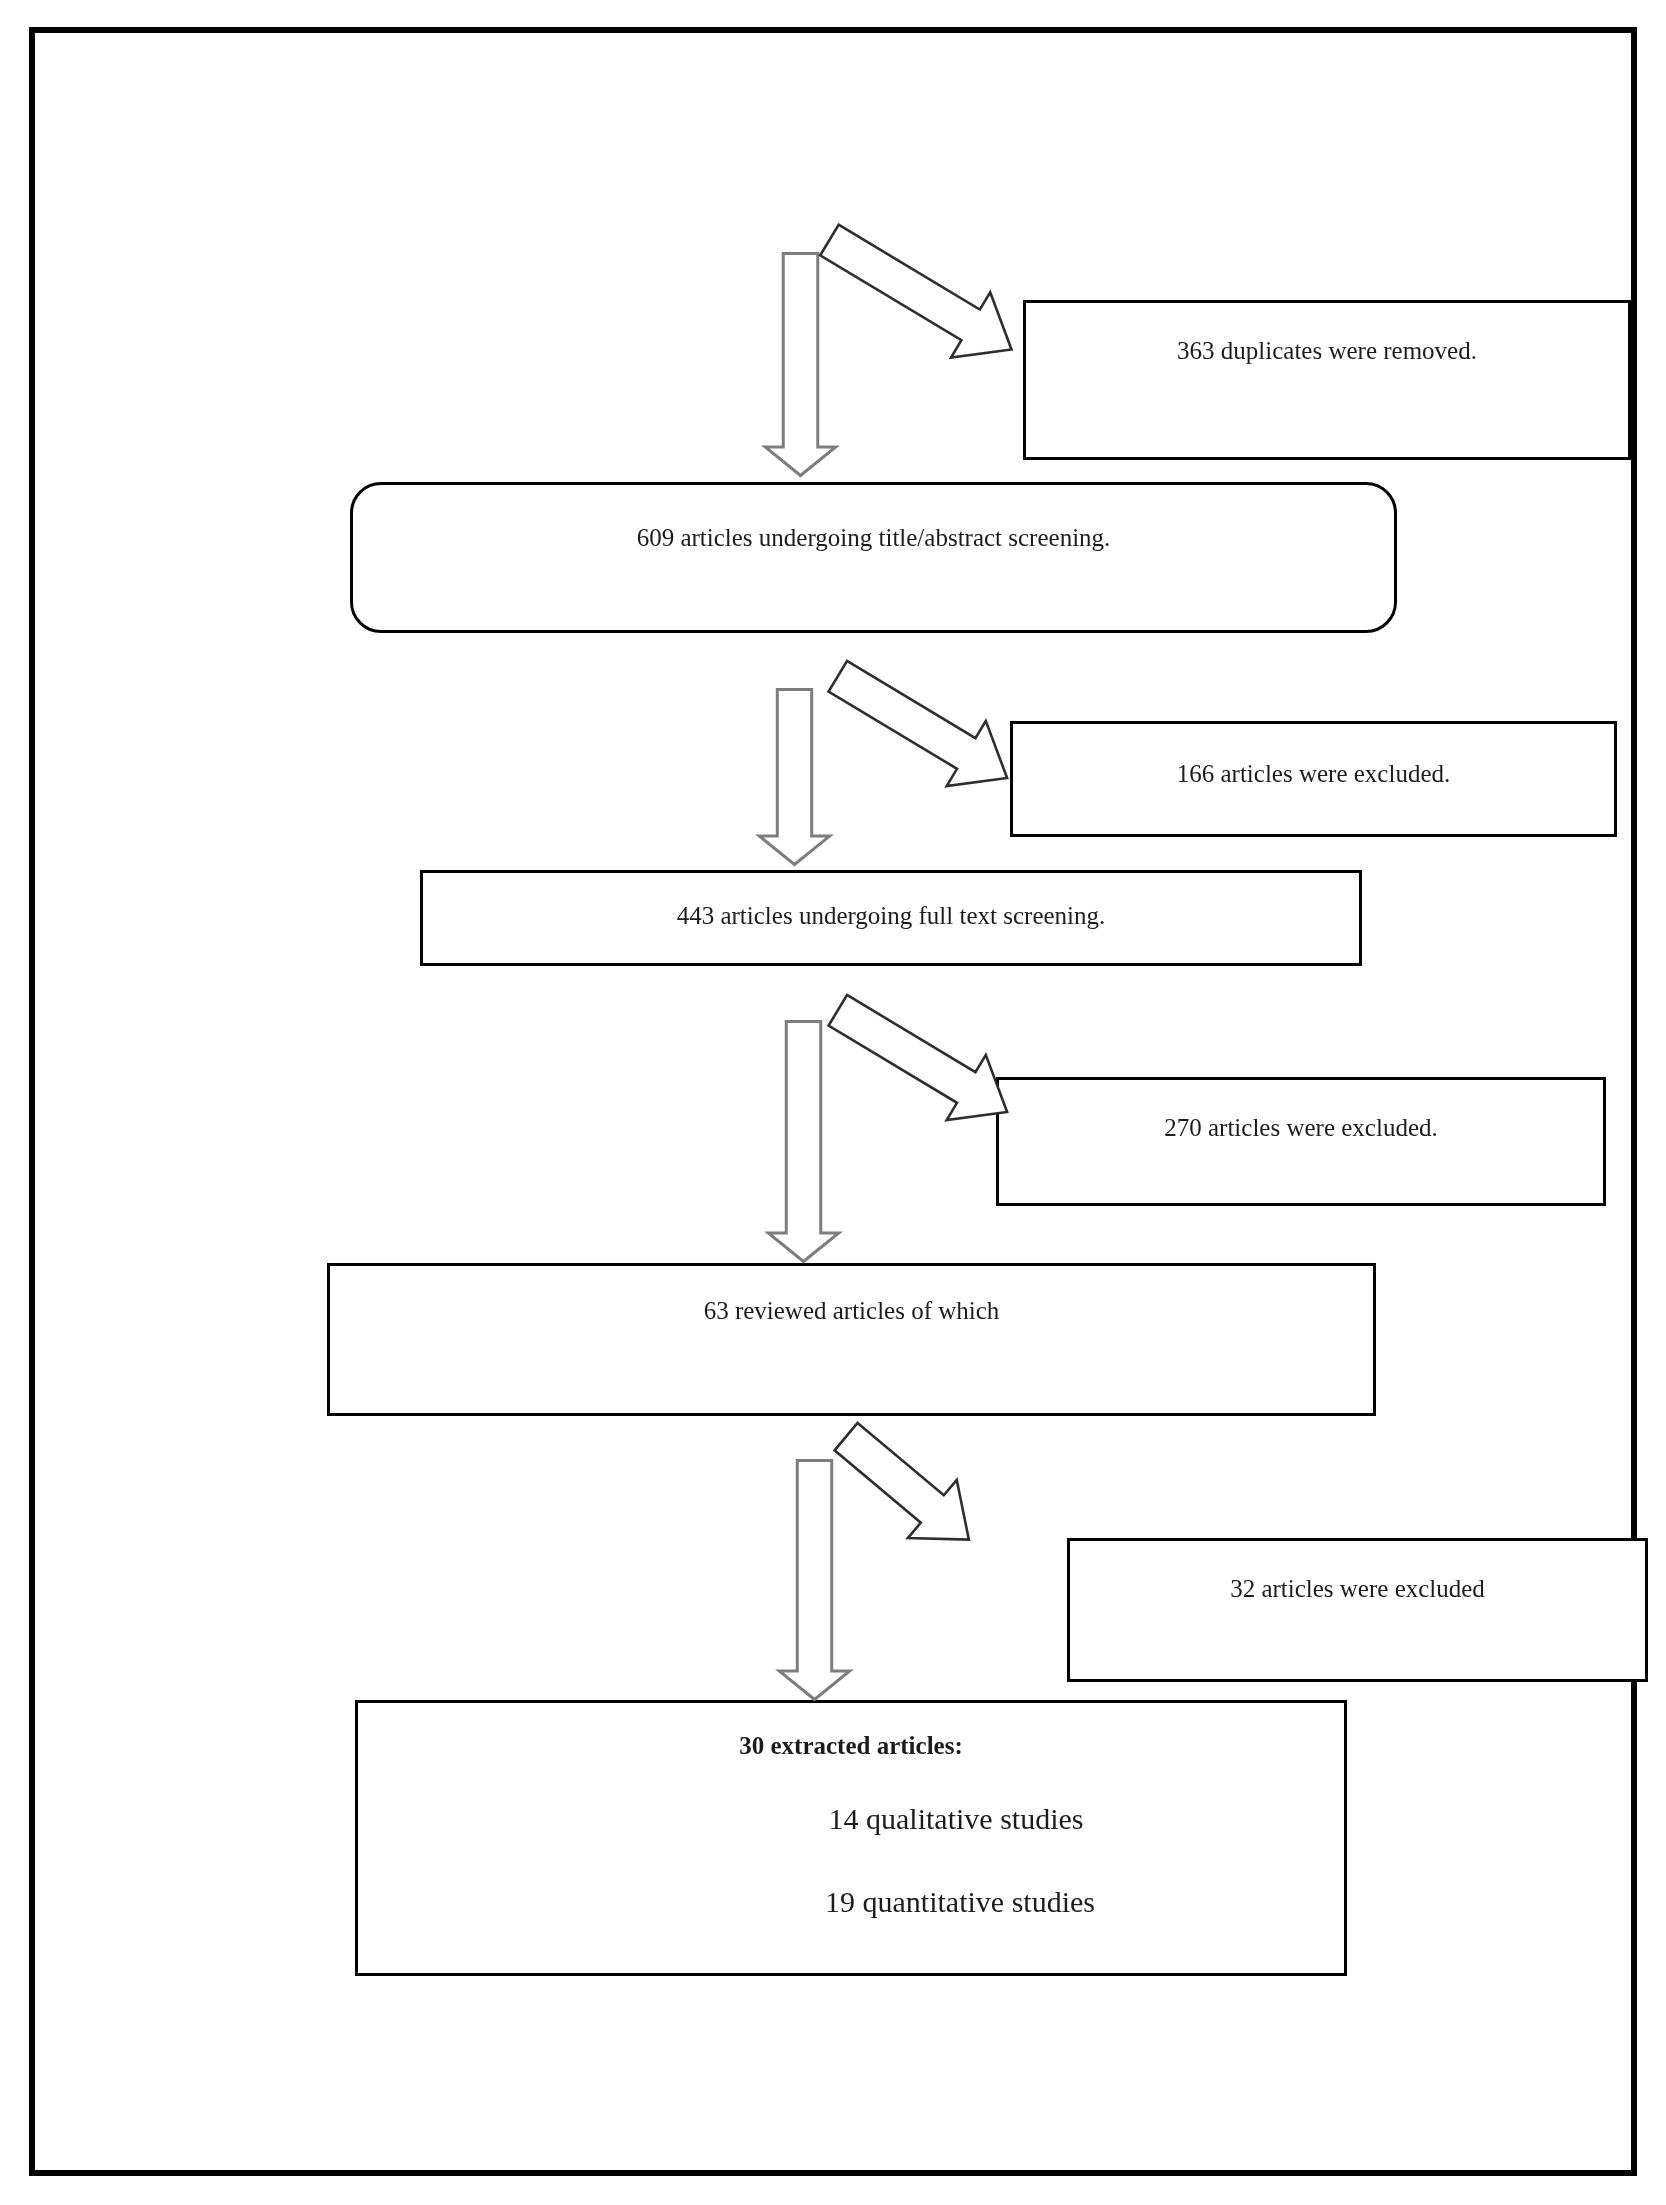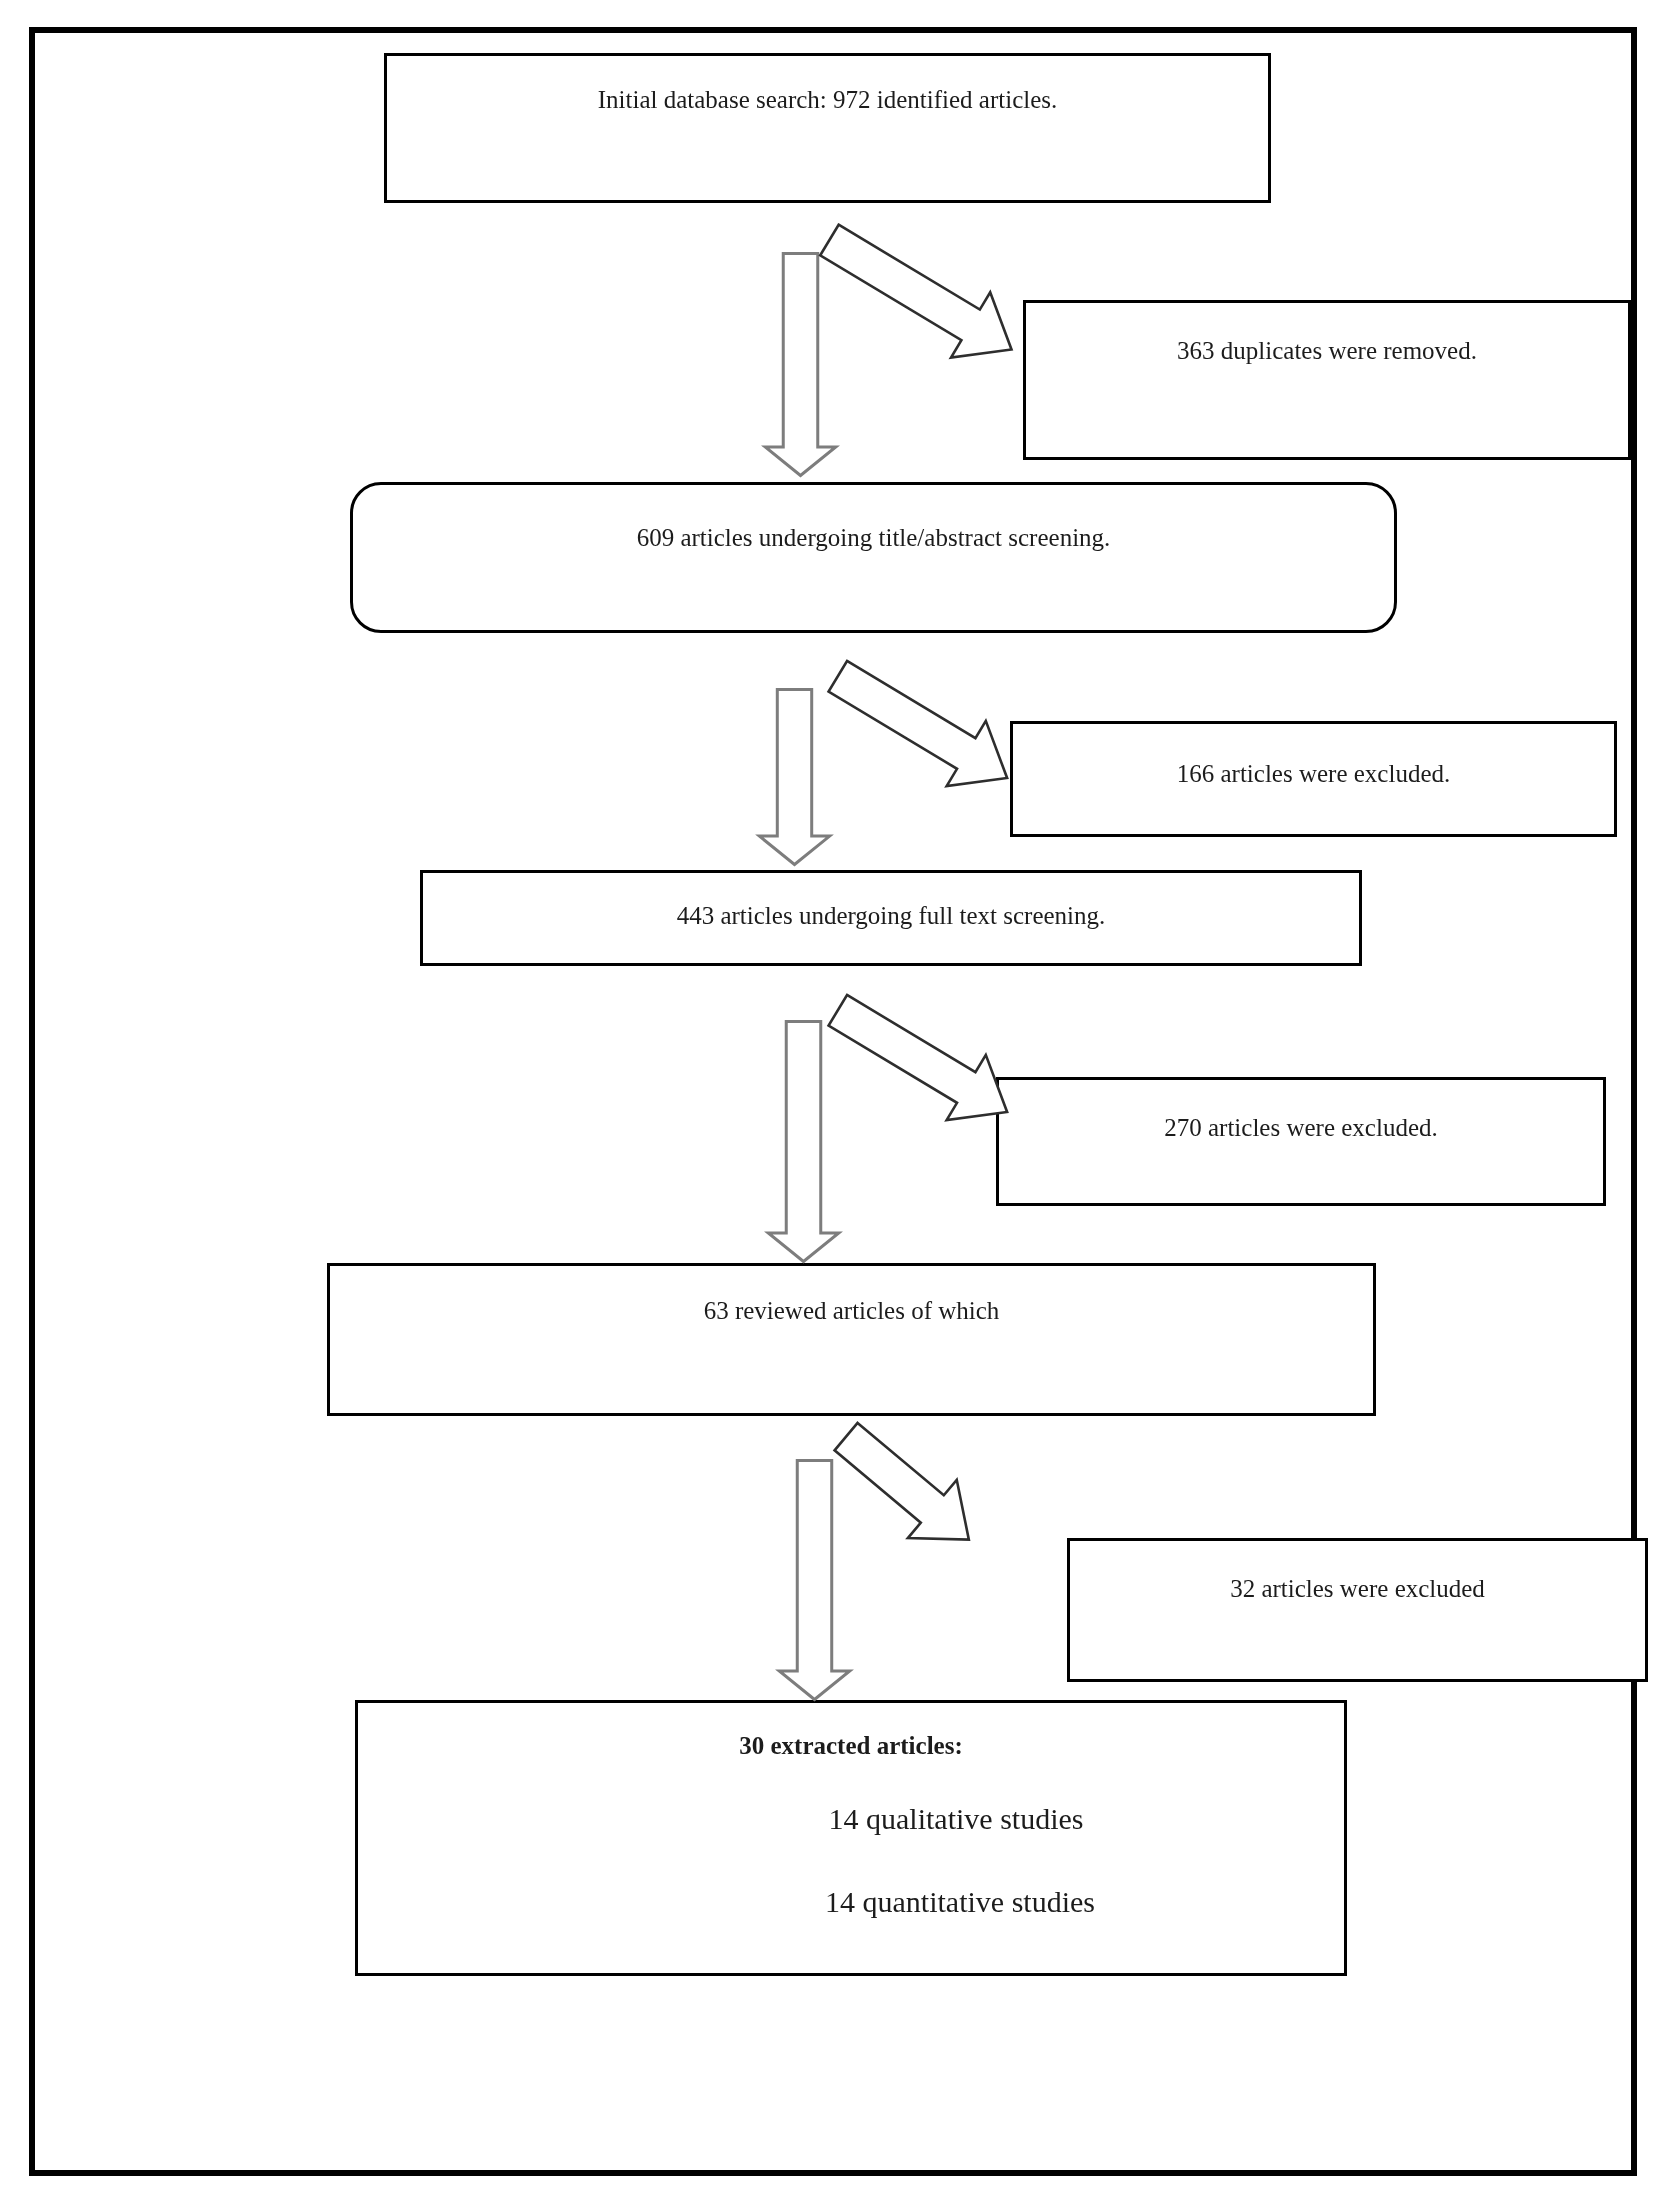--- a/index.html
+++ b/index.html
@@ -51,23 +51,20 @@
   .va2 { left: 757px; top: 688px; }
   .va3 { left: 766px; top: 1020px; }
   .va4 { left: 777px; top: 1459px; }
 </style>
 </head>
 <body>
 
 <div class="canvas">
   <div class="frame"></div>
 
-  <div class="fbox box-a">
-    <span>Initial database search: 972 identified articles.</span>
-  </div>
   <div class="fbox box-b">
     <span>363 duplicates were removed.</span>
   </div>
   <div class="fbox box-c">
     <span>609 articles undergoing title/abstract screening.</span>
   </div>
   <div class="fbox box-d">
     <span>166 articles were excluded.</span>
   </div>
   <div class="fbox box-e">
@@ -78,21 +75,21 @@
   </div>
   <div class="fbox box-g">
     <span>63 reviewed articles of which</span>
   </div>
   <div class="fbox box-h">
     <span>32 articles were excluded</span>
   </div>
   <div class="fbox box-i">
     <div class="line1">30 extracted articles:</div>
     <div class="line2">14 qualitative studies</div>
-    <div class="line3">14 quantitative studies</div>
+    <div class="line3">19 quantitative studies</div>
   </div>
 
   <svg class="arrow va1" width="75" height="225" viewBox="0 0 100 300">
     <polygon points="27,2 73,2 73,260 97,260 50,298 3,260 27,260" fill="#ffffff" stroke="#7d7d7d" stroke-width="4"></polygon>
   </svg>
   <svg class="arrow va2" width="75" height="178" viewBox="0 0 100 238">
     <polygon points="27,2 73,2 73,198 97,198 50,236 3,198 27,198" fill="#ffffff" stroke="#7d7d7d" stroke-width="4"></polygon>
   </svg>
   <svg class="arrow va3" width="75" height="243" viewBox="0 0 100 324">
     <polygon points="27,2 73,2 73,284 97,284 50,322 3,284 27,284" fill="#ffffff" stroke="#7d7d7d" stroke-width="4"></polygon>

